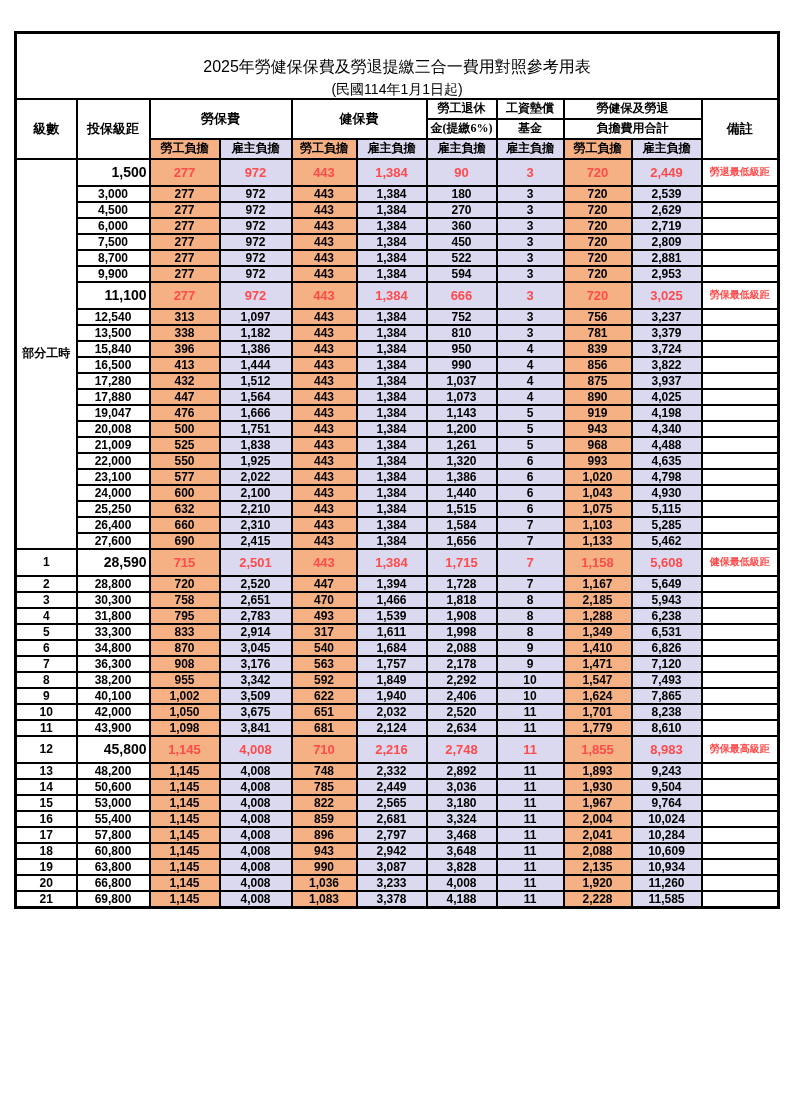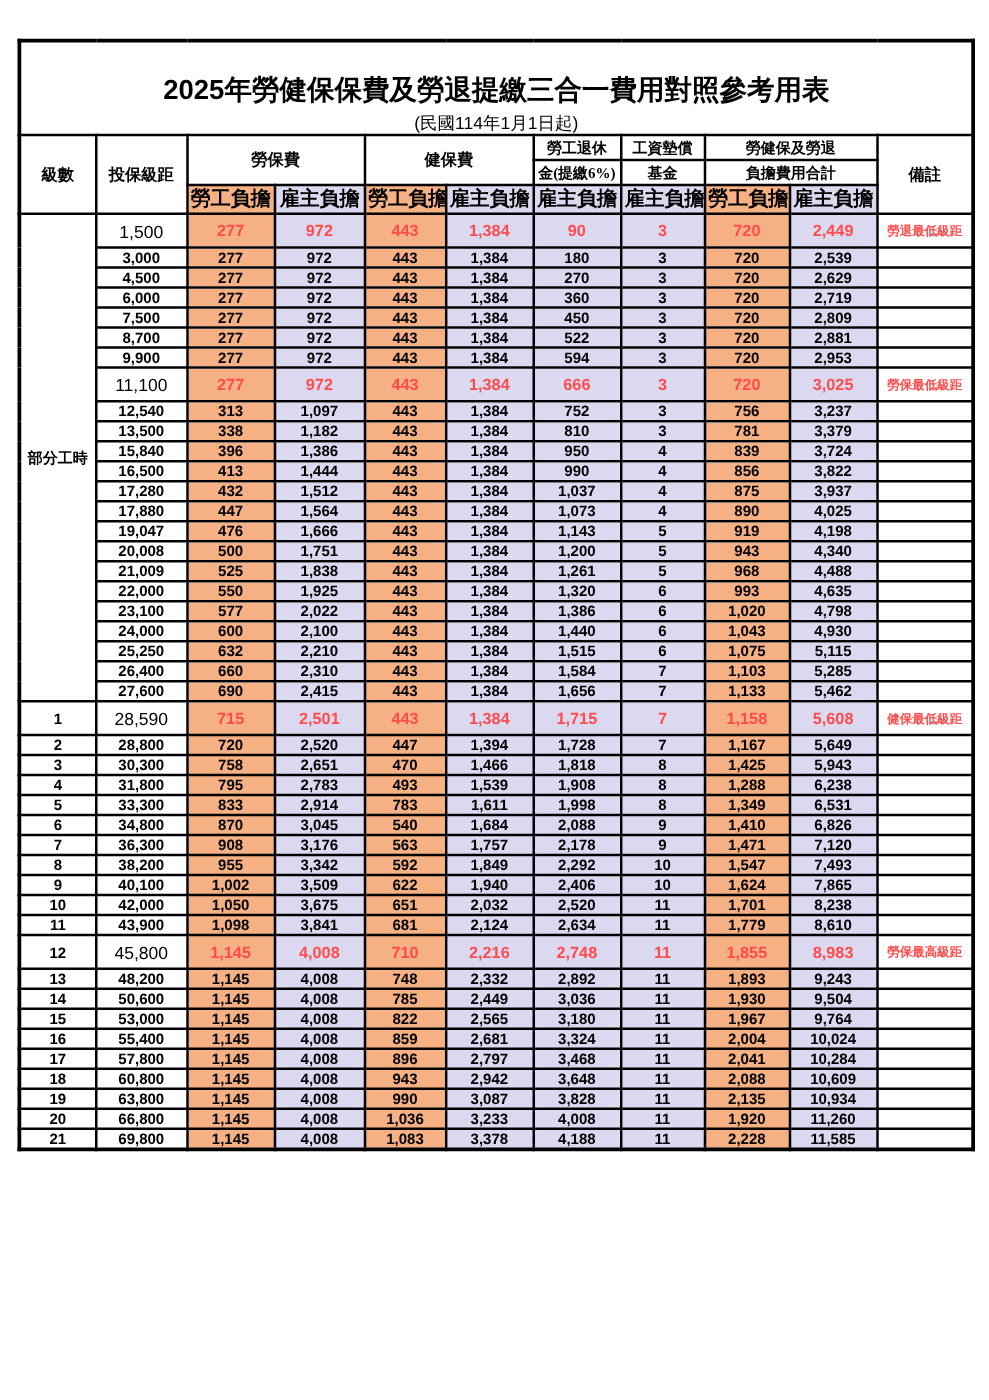--- a/index.html
+++ b/index.html
@@ -19,32 +19,32 @@
   }
   table.ref th, table.ref td {
     border: 2px solid #000;
     text-align: center;
     vertical-align: middle;
     padding: 0 2px;
     overflow: hidden;
     white-space: nowrap;
   }
   tr.title-row th { height: 55px; border-bottom: 2px solid #000; }
-  .title-main { font-size: 22px; font-weight: bold; line-height: 1.6; margin-top: 20px; }
+  .title-main { font-size: 16px; font-weight: normal; line-height: 1.6; margin-top: 20px; }
   .title-sub  { font-size: 14px; font-weight: normal; line-height: 1.3; }
   tr.h1 th, tr.h2 th, tr.h3 th { height: 20px; font-size: 13px; font-weight: 600; }
-  tr.h3 th { font-size: 16px; }
+  tr.h3 th { font-size: 12px; }
   tr.h1 th.multi, tr.h2 th.multi { font-size: 12px; font-family: Liberation Serif, serif; }
   .emp { background: var(--emp-bg, #F5B183); }
   .er  { background: var(--er-bg, #DBD9F0); }
   tbody tr { height: 14px; }
   tbody tr.sp { height: 27px; }
   tbody td { font-size: 12px; font-weight: 600; }
   td.level-cell, td.bracket-cell { background: #fff; }
-  tbody tr.sp td.bracket-cell { font-size: 14px; font-weight: normal; }
+  tbody tr.sp td.bracket-cell { font-size: 14px; font-weight: bold; text-align: right; }
   tbody tr.sp td.val { color: var(--hl, #FF4B4B); font-size: 13px; }
   td.remark-cell { color: var(--hl, #FF4B4B); font-size: 10px; font-weight: bold; padding: 0 1px; }
   td.level-cell { font-size: 12px; }
 </style>
 </head>
 <body>
 
 <div class="page">
   <table class="ref">
     <colgroup>
@@ -399,21 +399,21 @@
         </tr>
         <tr>
           <td class="level-cell">3</td>
           <td class="bracket-cell">30,300</td>
           <td class="val emp">758</td>
           <td class="val er">2,651</td>
           <td class="val emp">470</td>
           <td class="val er">1,466</td>
           <td class="val er">1,818</td>
           <td class="val er">8</td>
-          <td class="val emp">1,425</td>
+          <td class="val emp">2,185</td>
           <td class="val er">5,943</td>
           <td class="remark-cell"></td>
         </tr>
         <tr>
           <td class="level-cell">4</td>
           <td class="bracket-cell">31,800</td>
           <td class="val emp">795</td>
           <td class="val er">2,783</td>
           <td class="val emp">493</td>
           <td class="val er">1,539</td>
@@ -421,21 +421,21 @@
           <td class="val er">8</td>
           <td class="val emp">1,288</td>
           <td class="val er">6,238</td>
           <td class="remark-cell"></td>
         </tr>
         <tr>
           <td class="level-cell">5</td>
           <td class="bracket-cell">33,300</td>
           <td class="val emp">833</td>
           <td class="val er">2,914</td>
-          <td class="val emp">783</td>
+          <td class="val emp">317</td>
           <td class="val er">1,611</td>
           <td class="val er">1,998</td>
           <td class="val er">8</td>
           <td class="val emp">1,349</td>
           <td class="val er">6,531</td>
           <td class="remark-cell"></td>
         </tr>
         <tr>
           <td class="level-cell">6</td>
           <td class="bracket-cell">34,800</td>

